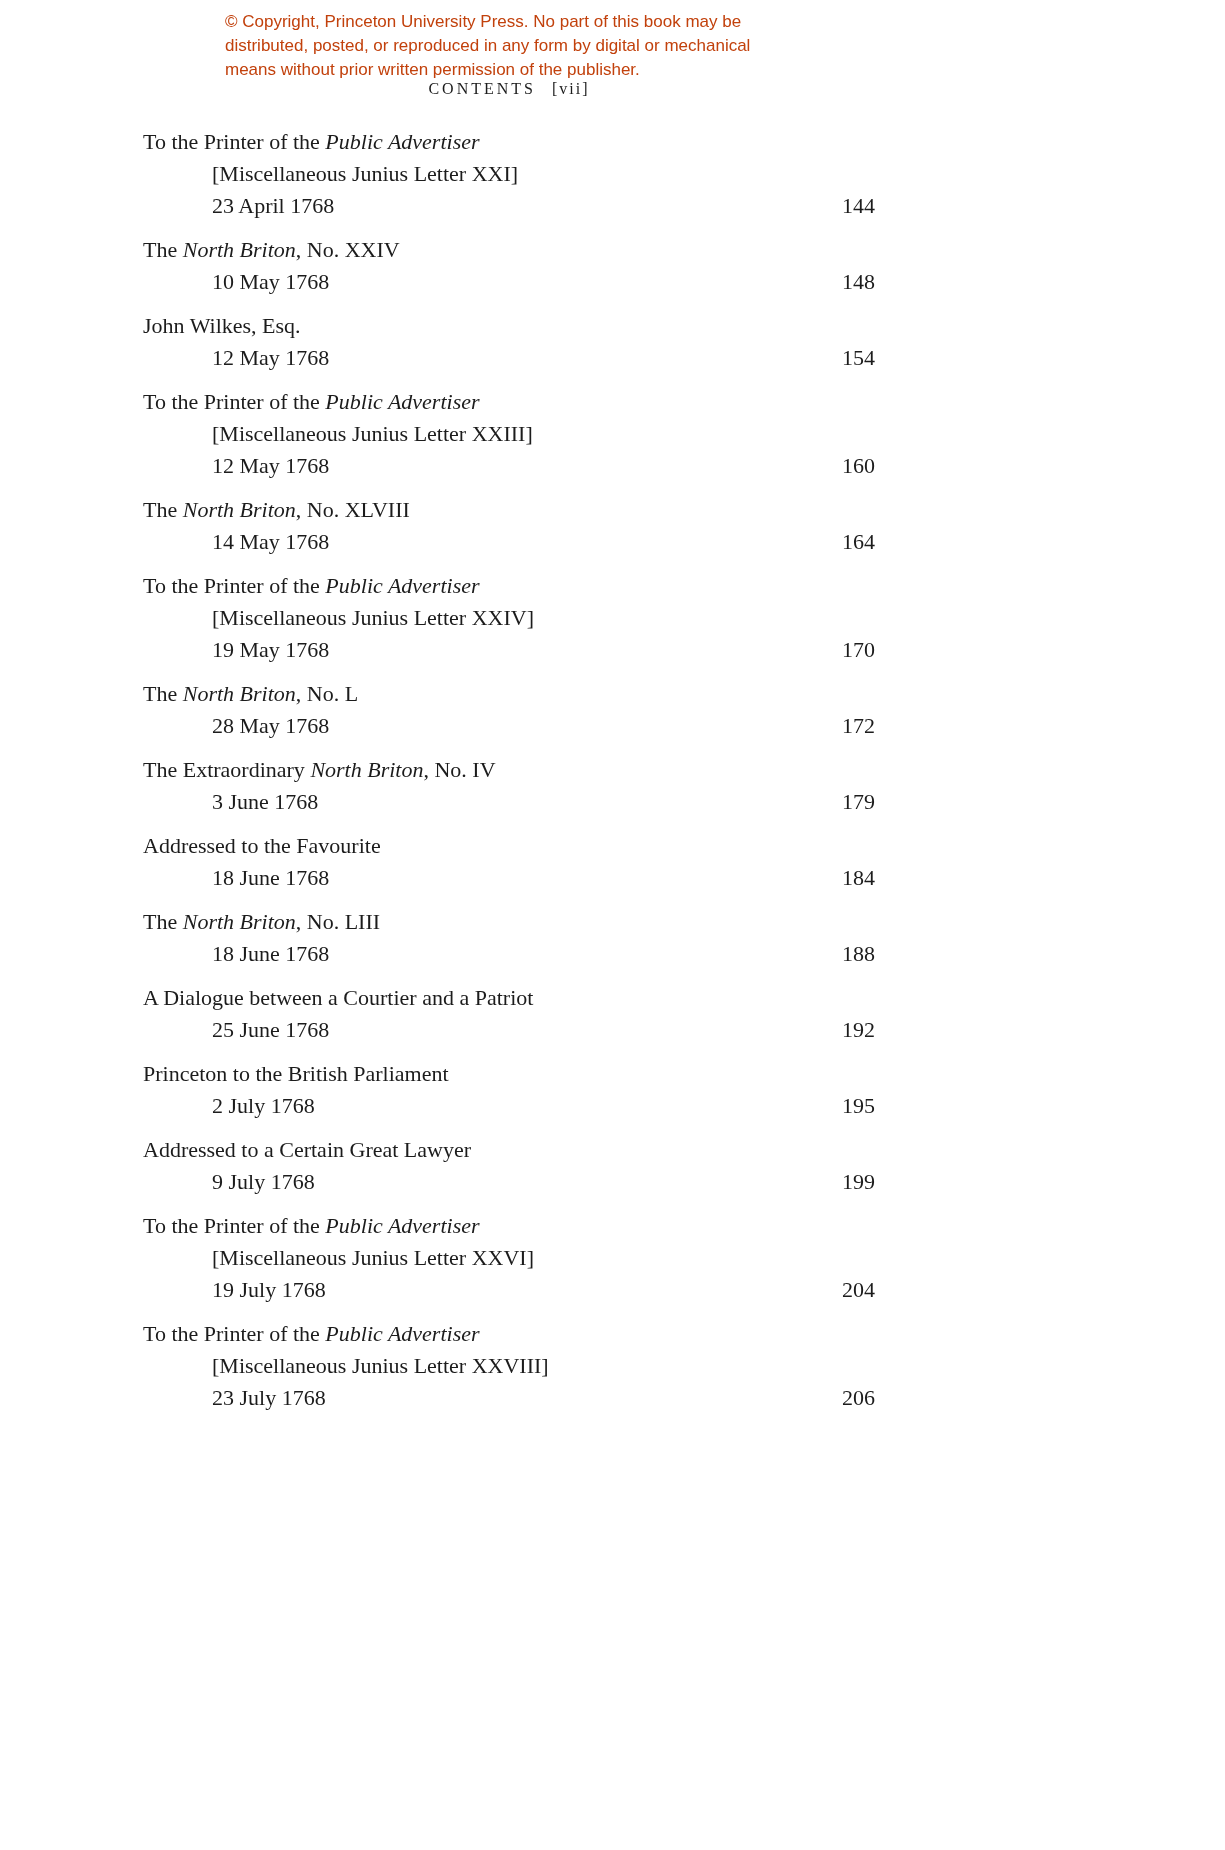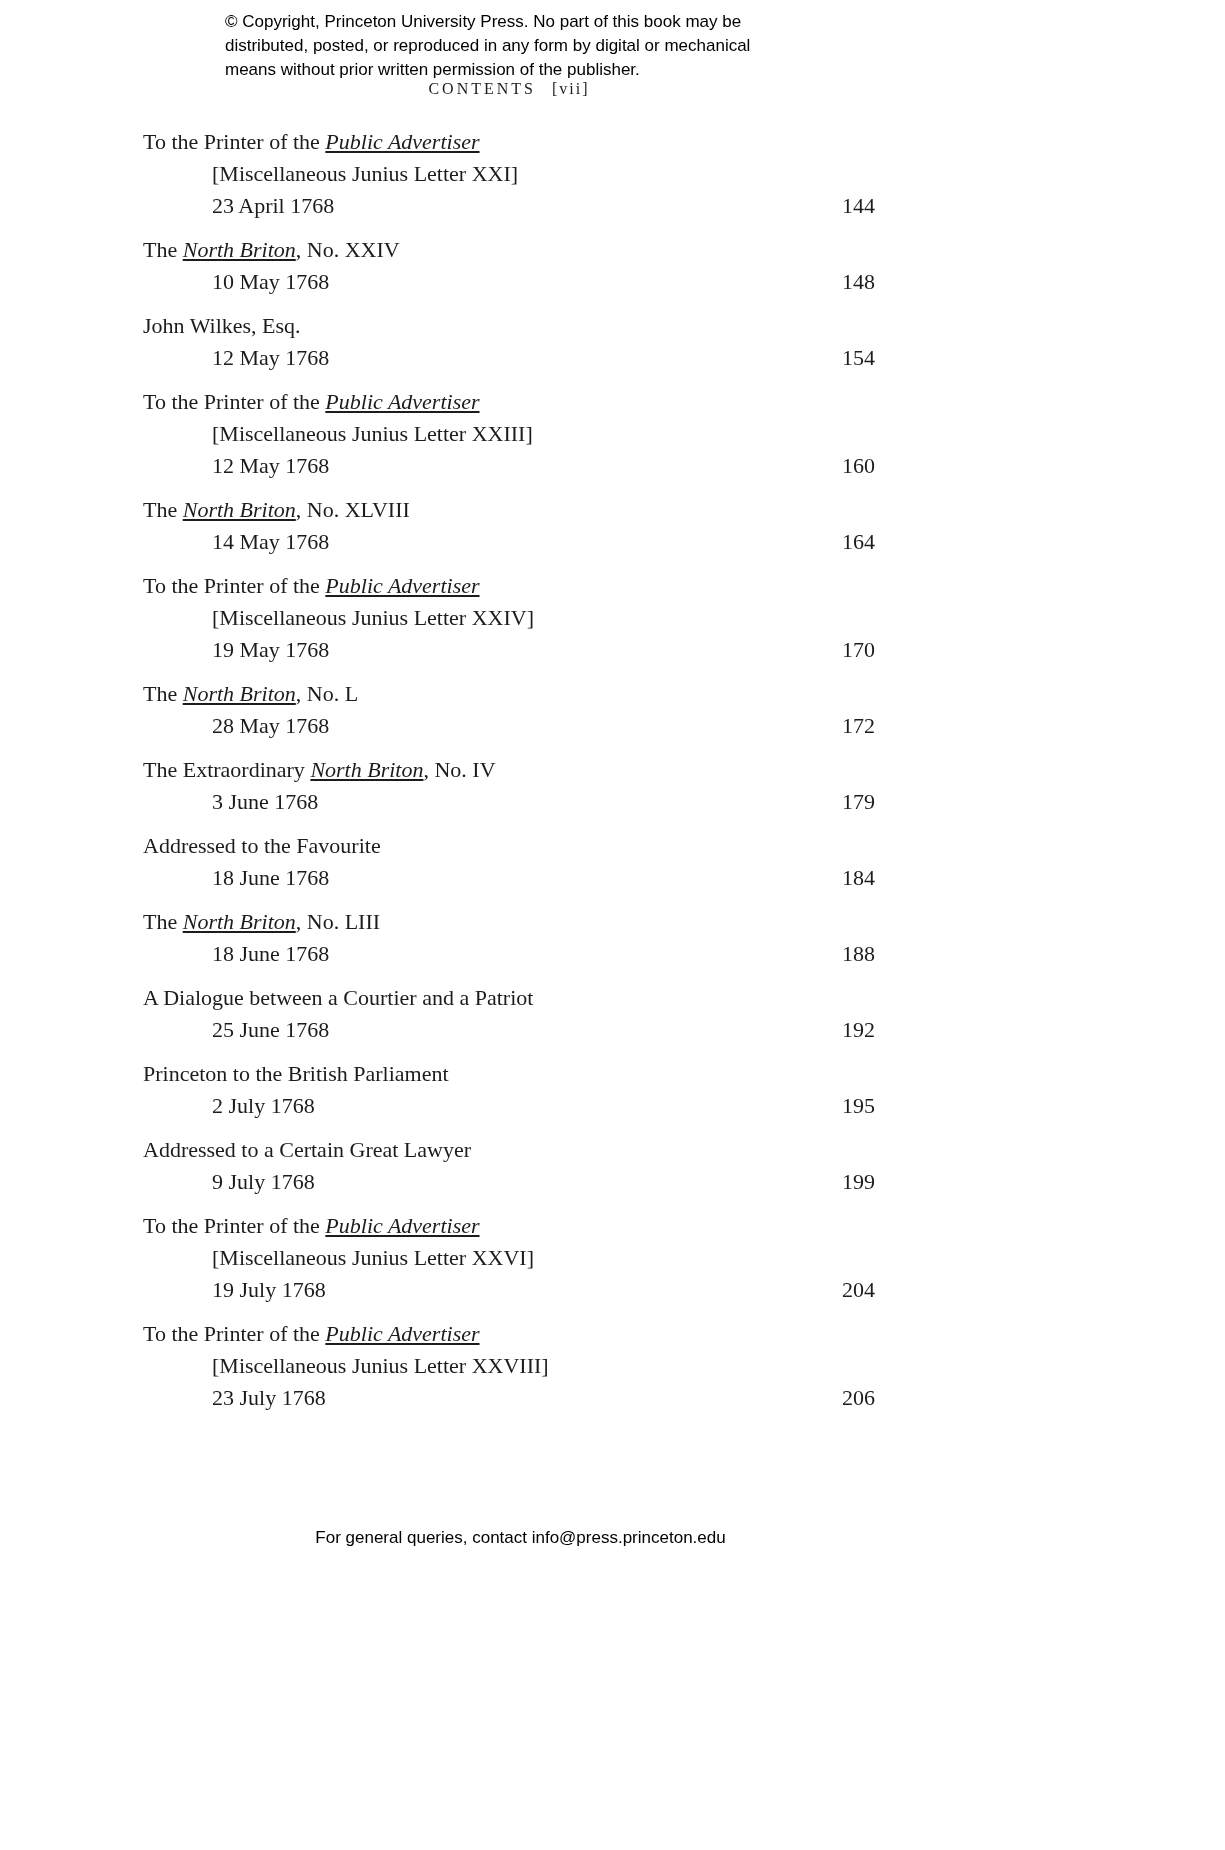--- a/index.html
+++ b/index.html
@@ -13,21 +13,21 @@
     font-family: "Liberation Serif", serif;
     overflow: hidden;
   }
   .copyright {
     position: absolute;
     left: 225px;
     top: 10px;
     font-family: "Liberation Sans", sans-serif;
     font-size: 17px;
     line-height: 24px;
-    color: #000000;
+    color: #c2410c;
   }
   .running-head {
     position: absolute;
     left: 143px;
     top: 80px;
     width: 732px;
     text-align: center;
     font-size: 16px;
     color: #1c1c1c;
   }
@@ -35,21 +35,21 @@
   .rh-folio { margin-left: 16px; letter-spacing: 2px; }
   .toc {
     position: absolute;
     left: 143px;
     top: 126px;
     width: 732px;
     font-size: 22px;
     line-height: 32px;
   }
   .entry { margin-bottom: 12px; }
-  .entry .title i { font-style: italic; text-decoration: underline; }
+  .entry .title i { font-style: italic; }
   .entry .subline { padding-left: 69px; }
   .entry .dateline {
     display: flex;
     justify-content: space-between;
     align-items: baseline;
   }
   .entry .date { margin-left: 69px; }
   .entry .pagenum { text-align: left; }
   .footer {
     position: absolute;
@@ -183,15 +183,14 @@
       <div class="entry">
         <div class="title"><span>To the Printer of the </span><i>Public Advertiser</i></div>
         <div class="subline">[Miscellaneous Junius Letter XXVIII]</div>
         <div class="dateline">
           <span class="date">23 July 1768</span>
           <span class="pagenum">206</span>
         </div>
       </div>
     </div>
 
-  <div class="footer">For general queries, contact info@press.princeton.edu</div>
 
 </div>
 
 </body></html>

